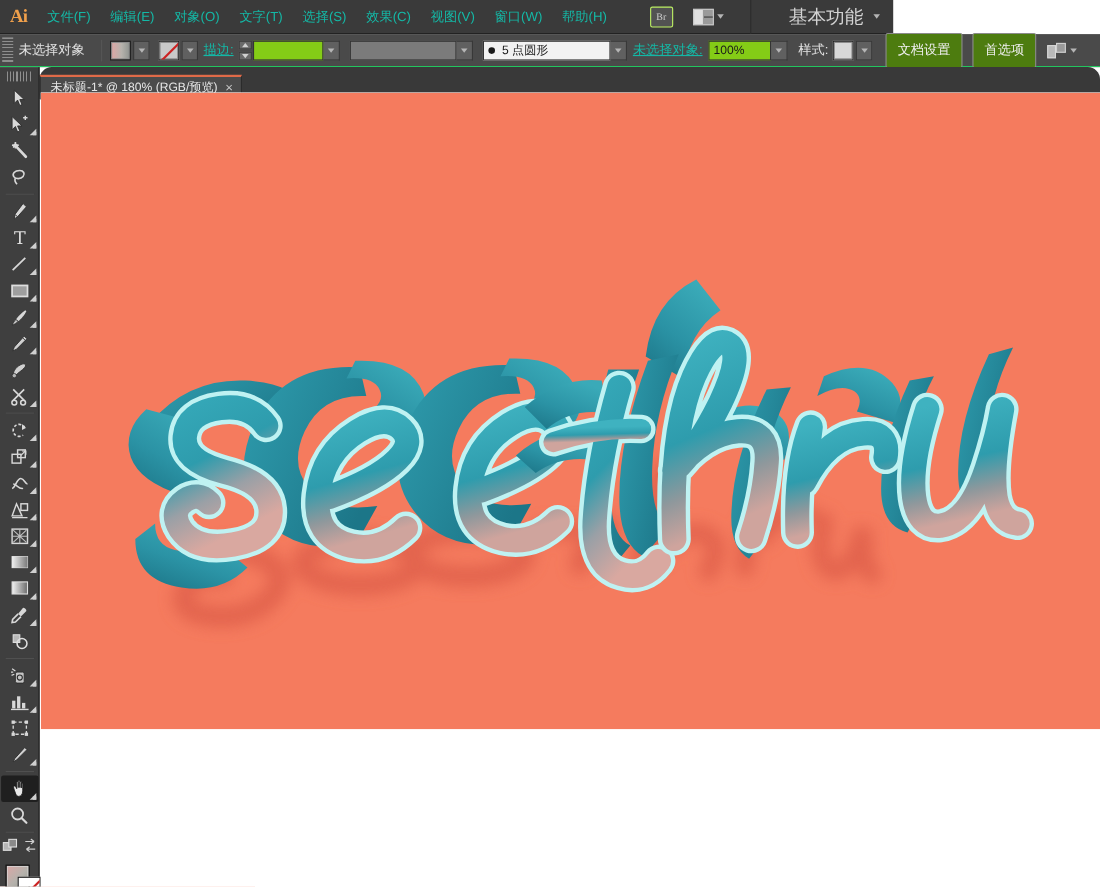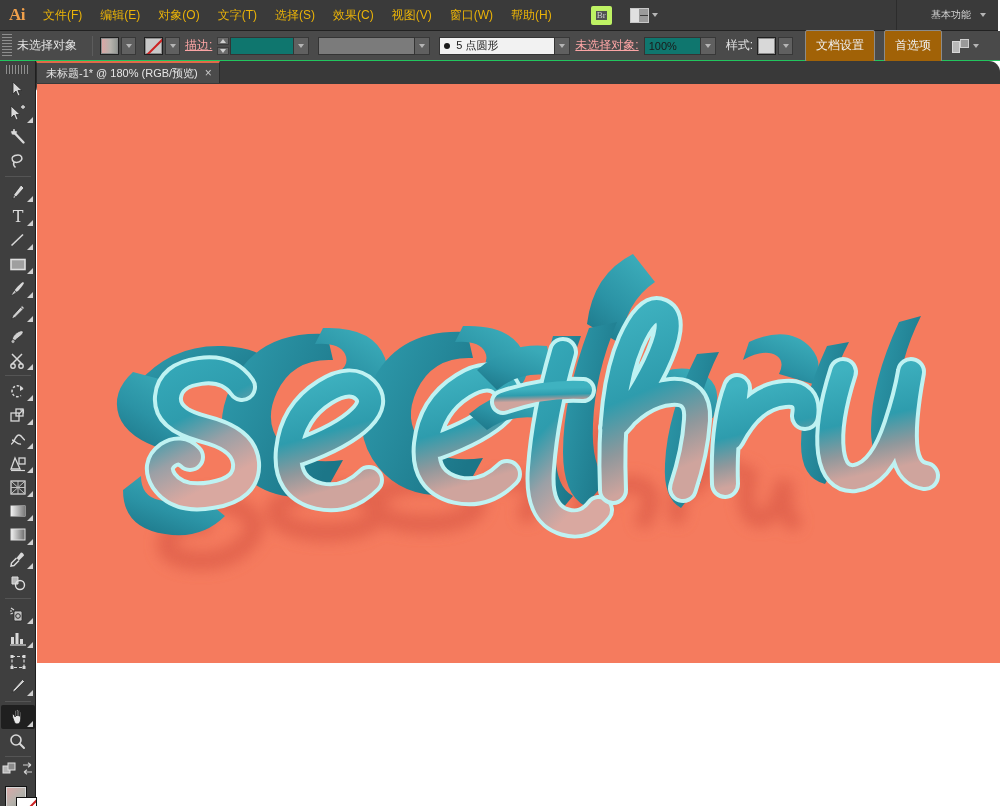--- a/index.html
+++ b/index.html
@@ -6,40 +6,40 @@
   html, body {
     width: 1000px; height: 806px;
     background: #ffffff;
     font-family: "Liberation Sans", sans-serif;
     overflow: hidden;
   }
   #app { position: relative; width: 1000px; height: 806px; }
 
   
   .menubar {
-    position: absolute; left: 0; top: 0; width: 998px; height: 31px;
+    position: absolute; left: 0; top: 0; width: 812px; height: 31px;
     background: #3a3a3a;
     border-bottom: 1px solid #222;
     display: flex; align-items: center;
   }
   .ai-logo {
     width: 34px; height: 31px;
     display: flex; align-items: center; justify-content: center;
     color: #f0a04b; font-weight: bold; font-size: 17px;
     font-family: "Liberation Serif", serif;
     letter-spacing: -0.5px;
   }
   .menu-item {
     padding: 0 9px; height: 31px; line-height: 31px;
-    color: #eab308; font-size: 12px; white-space: nowrap;
+    color: #14b8a6; font-size: 12px; white-space: nowrap;
   }
   .mb-spacer { flex: 0 0 24px; }
   .br-btn {
     width: 21px; height: 19px; margin-left: 6px;
-    background: #525252; border: 5px solid #bef264; border-radius: 2px;
+    background: #525252; border: 1px solid #bef264; border-radius: 2px;
     color: #cfcfcf; font-size: 9px;
     display: flex; align-items: center; justify-content: center;
     font-family: "Liberation Serif", serif;
   }
   .arrange-btn {
     margin-left: 18px; display: flex; align-items: center; gap: 3px;
   }
   .arrange-glyph {
     width: 19px; height: 15px; background: #9a9a9a;
     border: 1px solid #c8c8c8; position: relative;
@@ -54,21 +54,21 @@
   }
   .caret-sm {
     width: 0; height: 0; border-left: 3px solid transparent;
     border-right: 3px solid transparent; border-top: 4px solid #b5b5b5;
   }
   .ws-area {
     margin-left: auto; display: flex; align-items: center; gap: 9px;
     padding-right: 12px; border-left: 1px solid #2c2c2c; padding-left: 14px;
     height: 31px;
   }
-  .ws-label { color: #d2d2d2; font-size: 10px; margin-left: 20px; }
+  .ws-label { color: #d2d2d2; font-size: 17px; margin-left: 20px; }
 
   
   .controlbar {
     position: absolute; left: 0; top: 31px; width: 1000px; height: 30px;
     background: #4a4a4a;
     border-bottom: 1px solid #22c55e;
     display: flex; align-items: center; gap: 0;
   }
   .cb-grip {
     width: 10px; height: 24px; margin: 0 3px 0 2px;
@@ -97,54 +97,54 @@
     content: ""; position: absolute; left: -3px; top: 50%;
     width: 26px; height: 2px; background: #cc2222;
     transform: rotate(-45deg); transform-origin: center;
   }
   .dd-btn {
     width: 15px; height: 18px; background: #606060;
     border: 1px solid #383838;
     display: flex; align-items: center; justify-content: center;
   }
   .cb-label {
-    color: #fca5a5; font-size: 12px; padding: 0 5px;
+    color: #14b8a6; font-size: 12px; padding: 0 5px;
     text-decoration: underline; white-space: nowrap;
   }
   .spinner {
     width: 12px; height: 18px; display: flex; flex-direction: column;
     justify-content: space-between; margin-right: 1px;
   }
   .sp-up, .sp-dn {
     width: 12px; height: 8px; background: #6a6a6a; border: 1px solid #3c3c3c;
     display: flex; align-items: center; justify-content: center;
   }
   .tri-up {
     width: 0; height: 0; border-left: 3px solid transparent;
     border-right: 3px solid transparent; border-bottom: 4px solid #d0d0d0;
   }
   .tri-dn {
     width: 0; height: 0; border-left: 3px solid transparent;
     border-right: 3px solid transparent; border-top: 4px solid #d0d0d0;
   }
   .field {
-    height: 18px; background: #0f766e; border: 1px solid #343434;
+    height: 18px; background: #84cc16; border: 1px solid #343434;
     color: #1a1a1a; font-size: 11px; display: flex; align-items: center;
     padding: 0 4px; white-space: nowrap;
   }
   .field-dis { background: #7b7b7b; }
   .field-white { background: #f2f2f2; }
   .combo { display: flex; align-items: center; }
   .combo .dd-btn { border-left: none; }
   .brush-dot {
     width: 6px; height: 6px; border-radius: 50%; background: #1a1a1a;
     margin-right: 6px; flex: 0 0 6px;
   }
   .btn3d {
-    height: 32px; background: #a16207;
+    height: 32px; background: #4d7c0f;
     border: 1px solid #8b8b8b; border-radius: 2px;
     color: #efefef; font-size: 12px;
     display: flex; align-items: center; justify-content: center;
     padding: 0 10px; white-space: nowrap;
   }
   .align-glyph {
     width: 16px; height: 14px; position: relative; margin-left: 10px;
   }
   .align-glyph::before {
     content: ""; position: absolute; left: 0; top: 2px;
@@ -152,21 +152,21 @@
   }
   .align-glyph::after {
     content: ""; position: absolute; left: 8px; top: 0;
     width: 7px; height: 7px; background: #9a9a9a; border: 1px solid #cfcfcf;
   }
 
   
   .tabbar {
     position: absolute; left: 36px; top: 61px; width: 964px; height: 36px;
     background: #393939; border-bottom: 1px solid #262626;
-    display: flex; align-items: flex-start; border-radius: 11px;
+    display: flex; align-items: center; border-radius: 11px;
   }
   .doctab {
     height: 22px; background: #4b4b4b;
     border: 1px solid #2b2b2b; border-bottom: none;
     border-top: 2px solid #e06a48;
     display: flex; align-items: center; gap: 7px;
     padding: 0 7px 0 9px;
     color: #e6e6e6; font-size: 11px; white-space: nowrap;
   }
   .tab-close { color: #c9c9c9; font-size: 12px; line-height: 1; }

